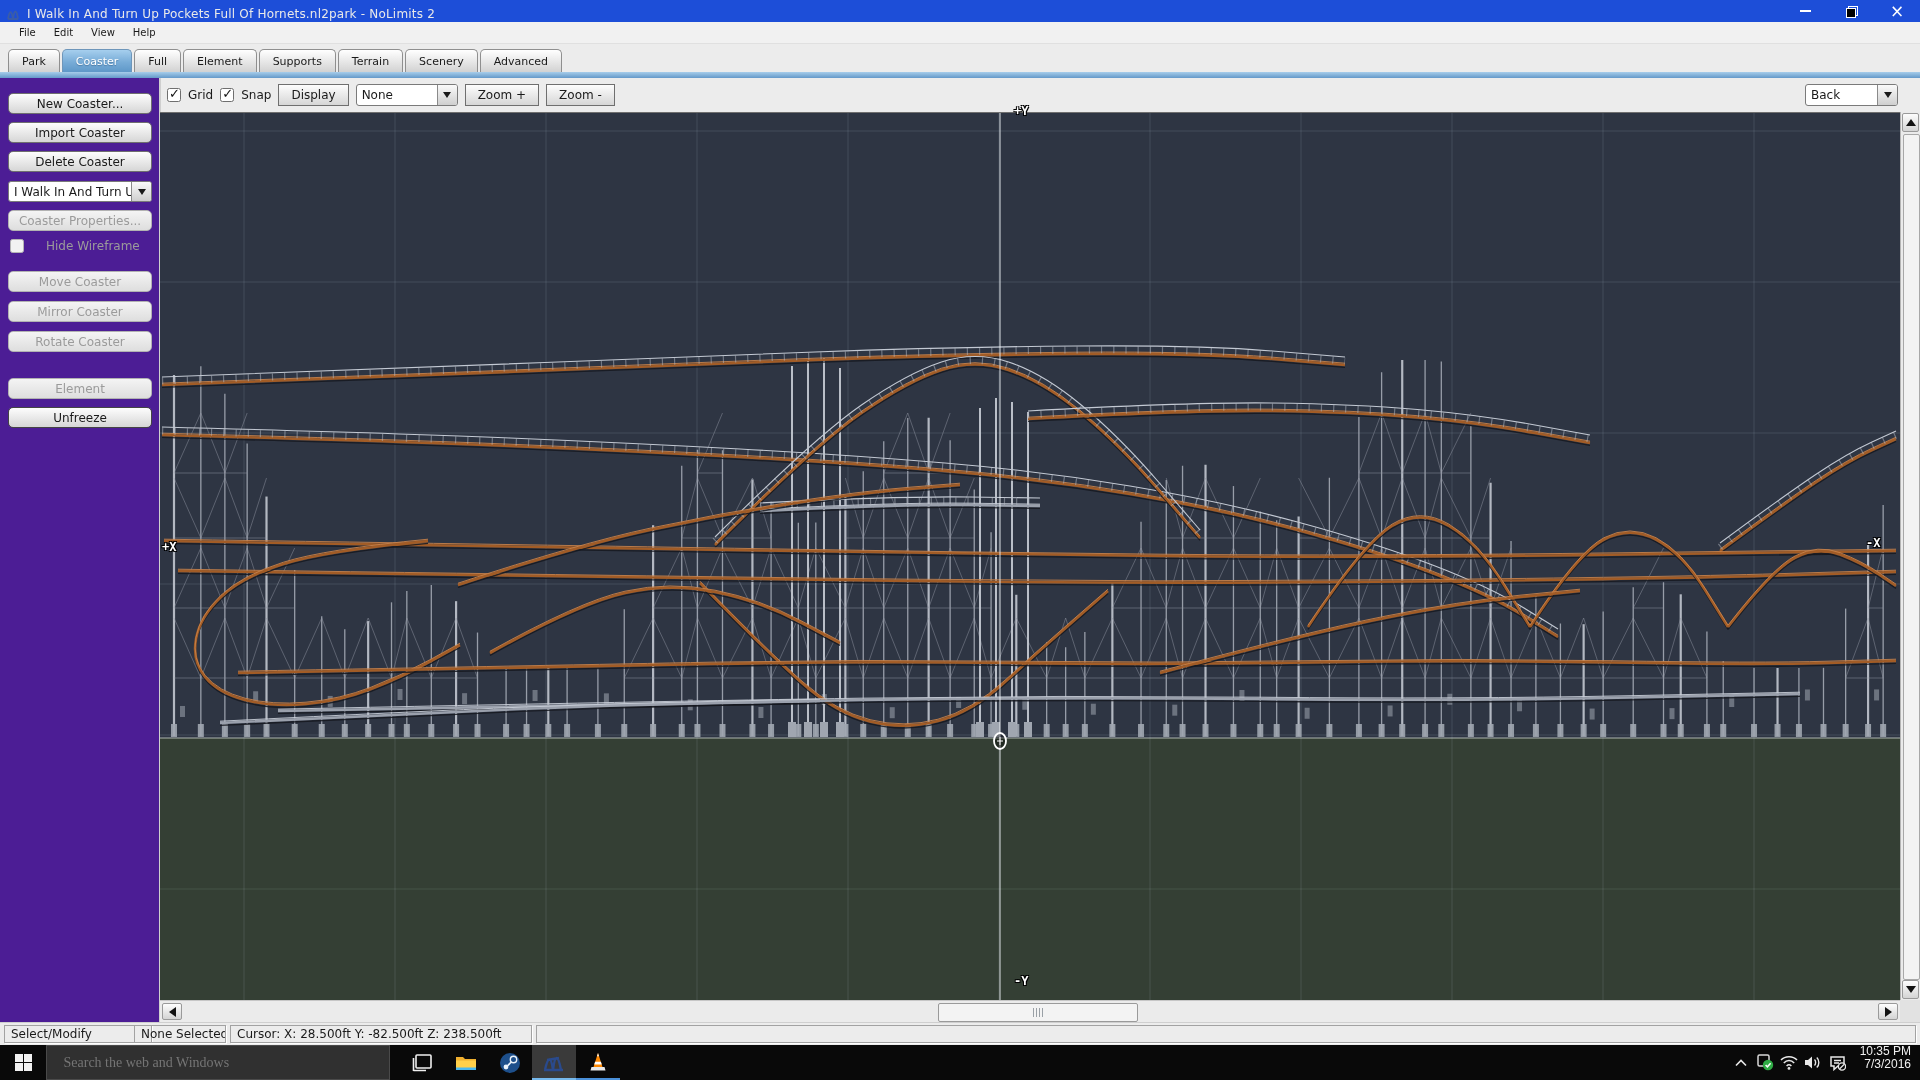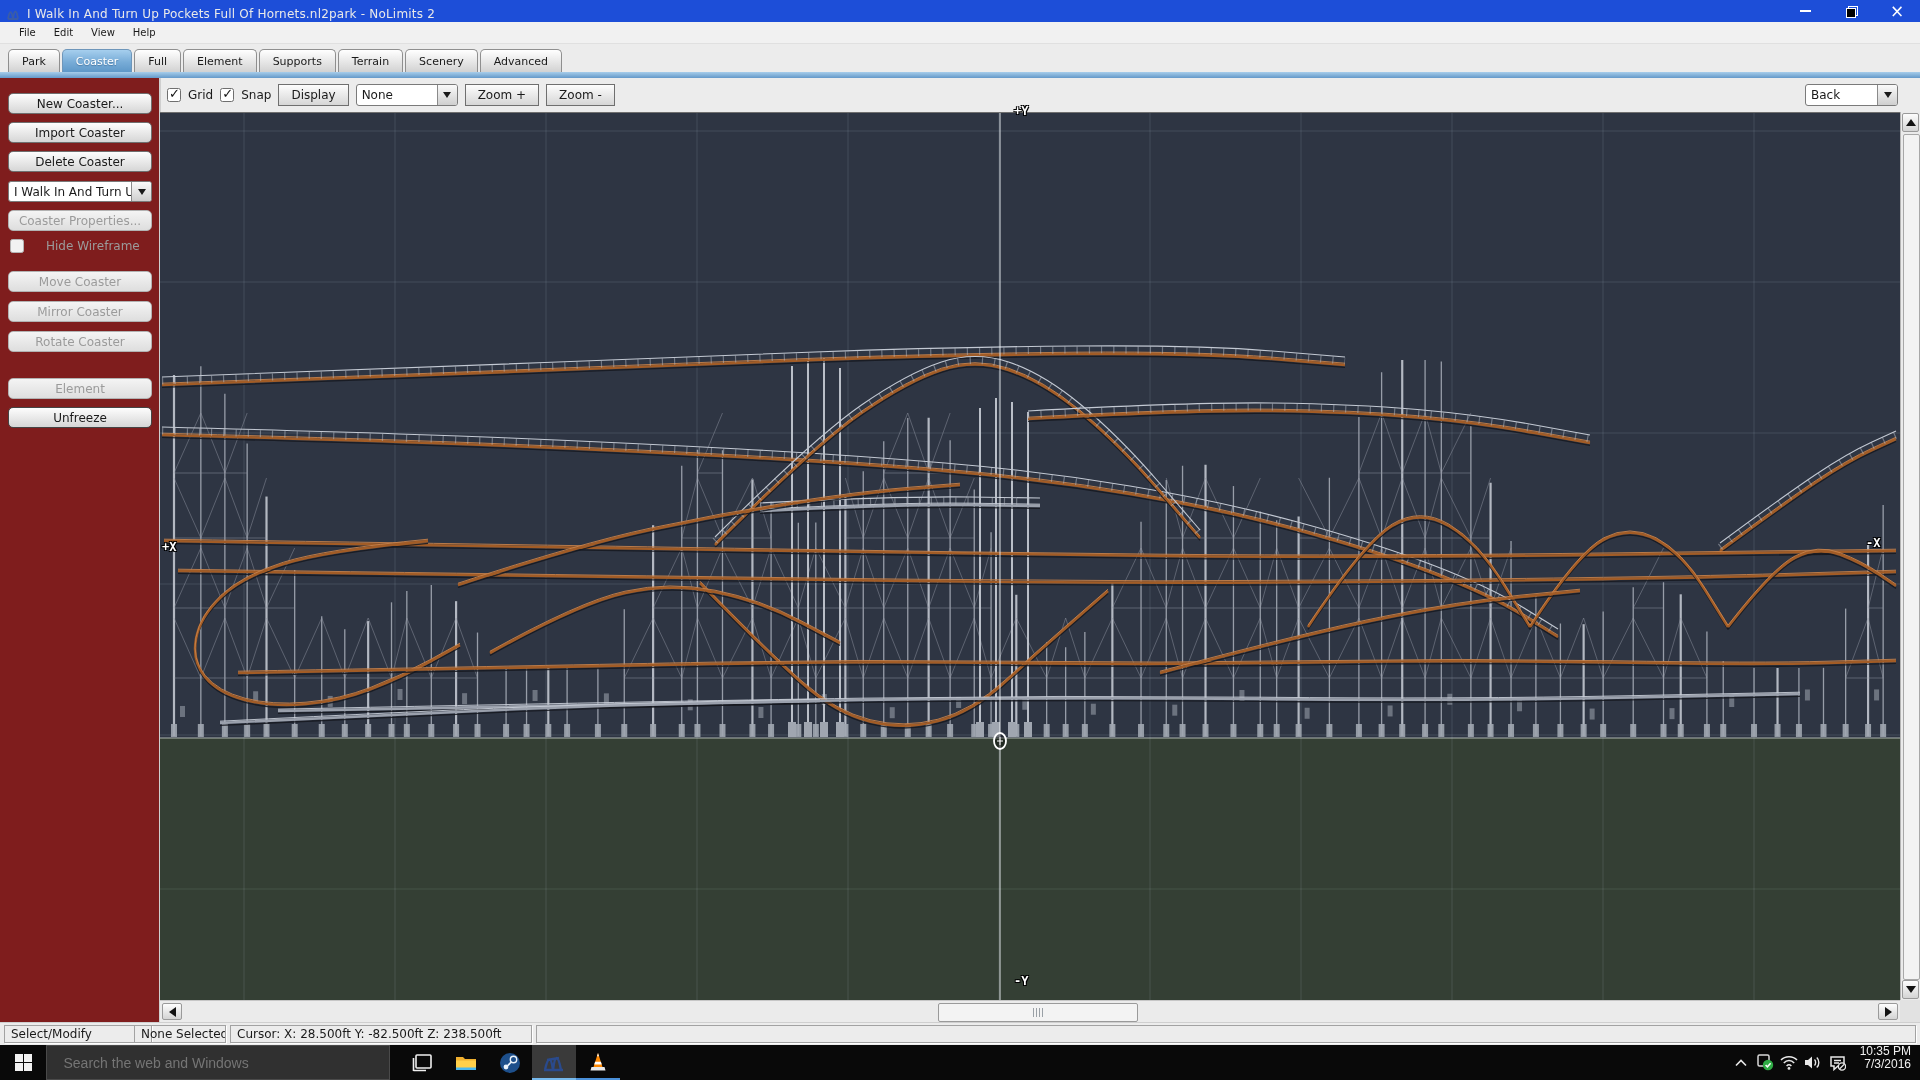--- a/index.html
+++ b/index.html
@@ -25,21 +25,21 @@
 
   
   #tabbar{left:0;top:44px;width:1920px;height:28px;background:#ececec;display:flex;align-items:flex-end;padding-left:8px;box-sizing:border-box;gap:2px}
   .tab{height:22px;padding:0 13px;display:flex;align-items:center;font-size:11px;
        background:linear-gradient(#ffffff,#d2d2d2);border:1px solid #8f8f8f;border-bottom:none;
        border-radius:5px 5px 0 0;color:#1a1a1a}
   .tab.active{background:linear-gradient(#a6cfee 0%,#78acd7 55%,#5f98c8 100%);color:#fff;border-color:#6e96ba;text-shadow:0 1px 1px rgba(0,40,80,.35)}
   #blueline{left:0;top:72px;width:1920px;height:6px;background:linear-gradient(#a7cdea,#6499c9)}
 
   
-  #sidebar{left:0;top:78px;width:160px;height:944px;background:#7f1d1d;border-right:1px solid #cfcfcf;box-sizing:border-box}
+  #sidebar{left:0;top:78px;width:160px;height:944px;background:#4c1d95;border-right:1px solid #cfcfcf;box-sizing:border-box}
   .btn{position:absolute;left:8px;width:144px;height:21px;box-sizing:border-box;
        background:linear-gradient(#fdfdfd,#d6d6d6);border:1px solid #6f6f6f;border-radius:5px;
        display:flex;align-items:center;justify-content:center;font-size:12px;color:#1a1a1a;white-space:nowrap;overflow:hidden}
   .btn.disabled{border-color:#b2b2b2;color:#9b9b9b;background:linear-gradient(#f4f4f4,#dedede)}
   .combo{position:absolute;box-sizing:border-box;background:#fff;border:1px solid #7a7a7a;border-radius:3px;display:flex;align-items:center}
   .combo .val{flex:1;padding:0 5px;white-space:nowrap;overflow:hidden;font-size:12px}
   .combo .arrowbox{width:19px;align-self:stretch;border-left:1px solid #8a8a8a;background:linear-gradient(#fafafa,#cfcfcf);display:flex;align-items:center;justify-content:center;border-radius:0 2px 2px 0}
   .tri-down{width:0;height:0;border-left:4.5px solid transparent;border-right:4.5px solid transparent;border-top:6px solid #1a1a1a}
   .cbrow{position:absolute;left:10px;display:flex;align-items:center;gap:22px}
   .cb{width:14px;height:14px;background:#fff;border:1.5px solid #6f6f6f;border-radius:2.5px;box-sizing:border-box;position:relative}
@@ -76,21 +76,21 @@
 
   
   #statusbar{left:0;top:1022px;width:1920px;height:23px;background:#ececec;border-top:1px solid #cfcfcf;box-sizing:border-box}
   .scell{position:absolute;top:2px;height:18px;border:1px solid #a2a2a2;box-shadow:1px 1px 0 #fff;box-sizing:border-box;display:flex;align-items:center;padding:0 6px;font-size:12px;white-space:nowrap;overflow:hidden}
 
   
   #taskbar{left:0;top:1045px;width:1920px;height:35px;background:#090909;display:flex;align-items:stretch;color:#ddd;font-family:"Liberation Sans",sans-serif}
   .tb-cell{display:flex;align-items:center;justify-content:center}
   #start{width:46px}
   #searchbox{width:344px;background:#303030;border:1px solid #4a4a4a;box-sizing:border-box;display:flex;align-items:center}
-  #searchbox input{background:transparent;border:none;outline:none;color:#b9b9b9;font-size:14px;padding-left:13px;width:320px;font-family:Liberation Sans, sans-serif}
+  #searchbox input{background:transparent;border:none;outline:none;color:#b9b9b9;font-size:14px;padding-left:13px;width:320px;font-family:Liberation Serif, serif}
   .tb-icon{width:44px}
   .tb-icon.active-app{background:#3a3a3a;border-bottom:2px solid #76b9ed;box-sizing:border-box}
   .tb-icon.running{border-bottom:2px solid #4a90d9;box-sizing:border-box}
   #tray{margin-left:auto;display:flex;align-items:flex-start}
   .tray-ic{width:24px;display:flex;align-items:center;justify-content:center;height:35px}
   #clock{width:62px;text-align:right;font-size:12px;line-height:13px;color:#f0f0f0;padding-right:9px}
 </style>
 </head>
 <body>
 

